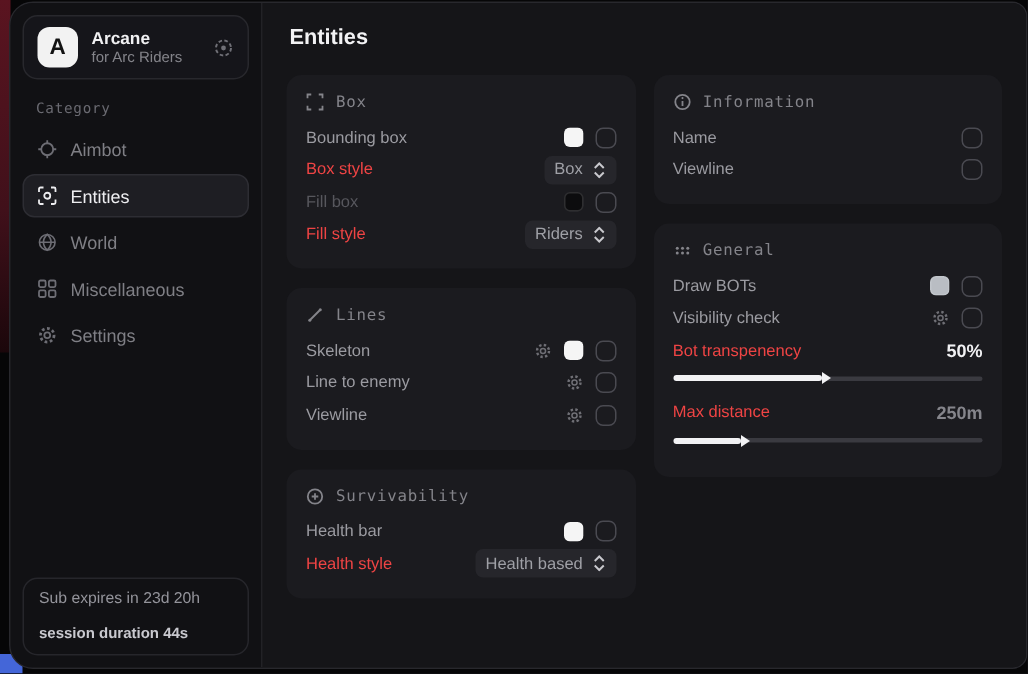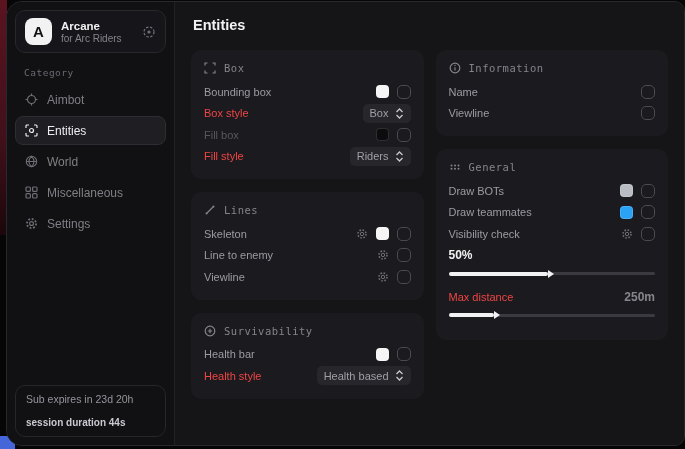--- a/index.html
+++ b/index.html
@@ -336,40 +336,34 @@
             <span>General</span>
           </div>
           <div class="row">
             <span class="lbl">Draw BOTs</span>
             <span class="controls">
               <span class="swatch" style="background-color: rgb(185, 189, 195);"></span>
               <span class="checkbox"></span>
             </span>
           </div>
           <div class="row">
-            <span class="lbl">Draw teammates</span>
-            <span class="controls">
-              <span class="swatch" style="background-color: rgb(42, 163, 246);"></span>
-              <span class="checkbox"></span>
-            </span>
-          </div>
-          <div class="row">
             <span class="lbl">Visibility check</span>
             <span class="controls">
               <span class="gear-btn">
                 <svg width="12" height="12" viewBox="0 0 12 12" fill="none" stroke="currentColor">
                   <circle cx="6" cy="6" r="1.7" stroke-width="1"></circle>
                     <circle cx="6" cy="6" r="4" stroke-width="1.6" stroke-dasharray="1.6 1.55"></circle>
                 </svg>
               </span>
               <span class="checkbox"></span>
             </span>
           </div>
 
           <div class="row">
+            <span class="lbl bold">Bot transpenency</span>
             <span class="val">50%</span>
           </div>
           <div class="slider">
             <div class="track"></div>
             <div class="fill" style="width: 48%;"></div>
           </div>
 
           <div class="row">
             <span class="lbl bold">Max distance</span>
             <span class="val dim">250m</span>

